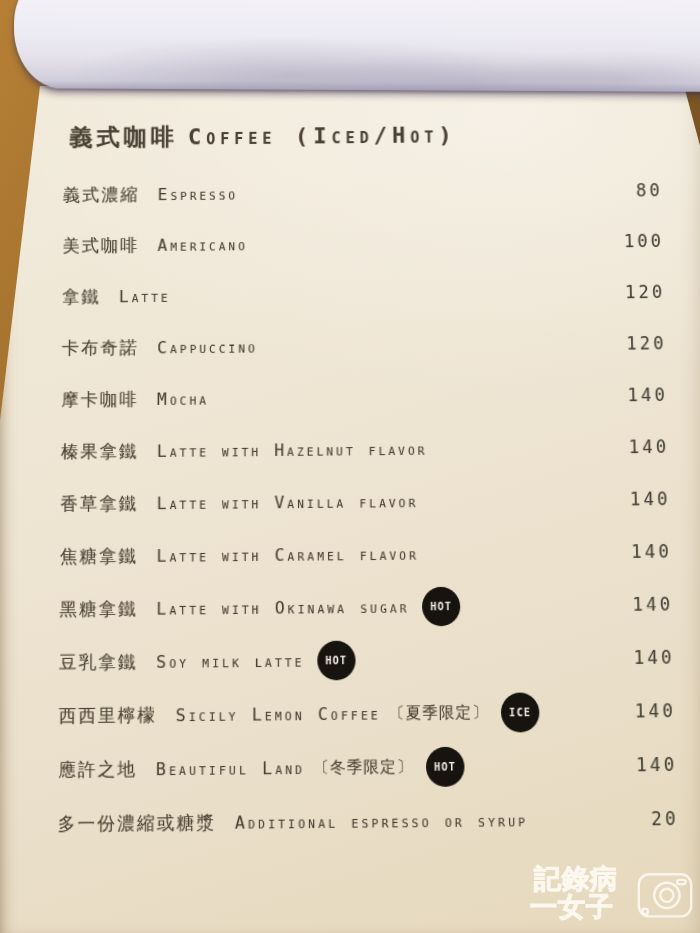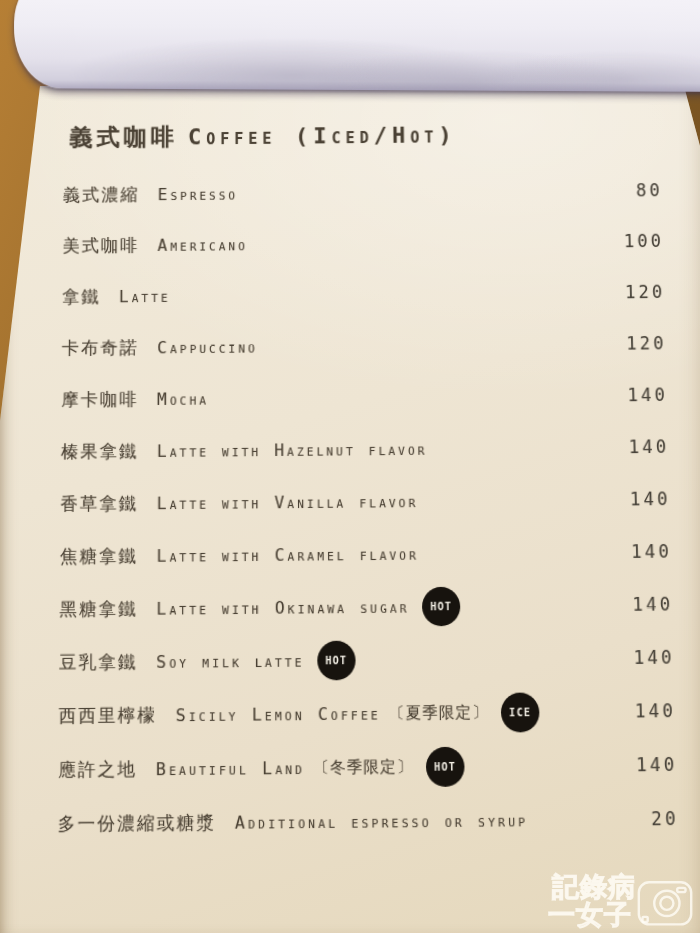--- a/index.html
+++ b/index.html
@@ -56,21 +56,21 @@
     width:37px;height:37px;border-radius:50%;background:#17130e;color:#f1ede3;
     display:flex;align-items:center;justify-content:center;flex:0 0 auto;
     font-family:"DejaVu Sans Mono","Liberation Mono",monospace;
     font-size:10px;font-weight:700;letter-spacing:1px;margin-left:12px;
     text-shadow:none;
   }
   .price{margin-left:auto;font-family:"DejaVu Sans Mono","Liberation Mono",monospace;
          font-size:17px;letter-spacing:3px;color:#474239;}
 
   
-  .watermark{position:absolute;right:6px;bottom:4px;z-index:4;display:flex;align-items:center;gap:0;}
+  .watermark{position:absolute;right:6px;bottom:12px;z-index:4;display:flex;align-items:center;gap:18px;}
   .wm-lines{display:flex;flex-direction:column;line-height:1.04;}
   .wm1,.wm2{
     font-size:27px;font-weight:600;letter-spacing:1px;
     color:rgba(255,253,246,0.30);
     -webkit-text-stroke:1.1px rgba(255,253,246,0.8);
   }
   .wm2{margin-left:-4px;}
   .wm-cam{width:58px;height:54px;fill:none;stroke:rgba(255,253,246,0.8);
           stroke-width:2.6;stroke-linejoin:round;stroke-linecap:round;}
 </style>

